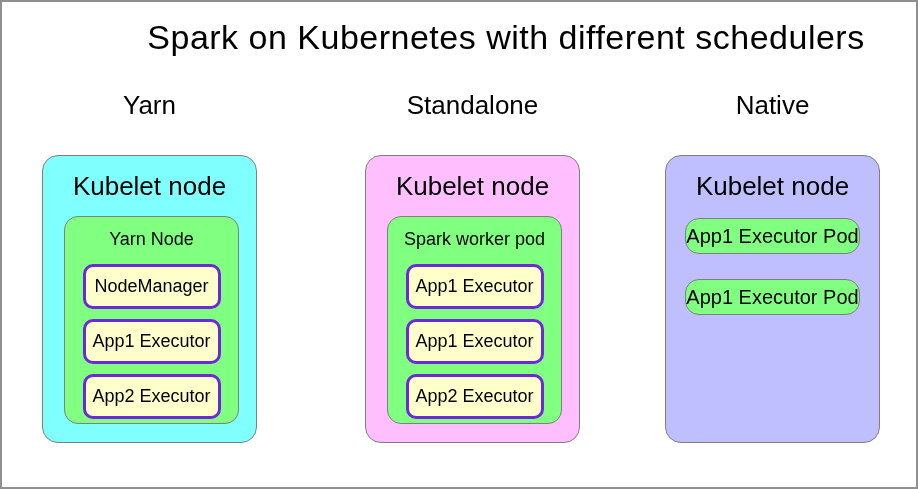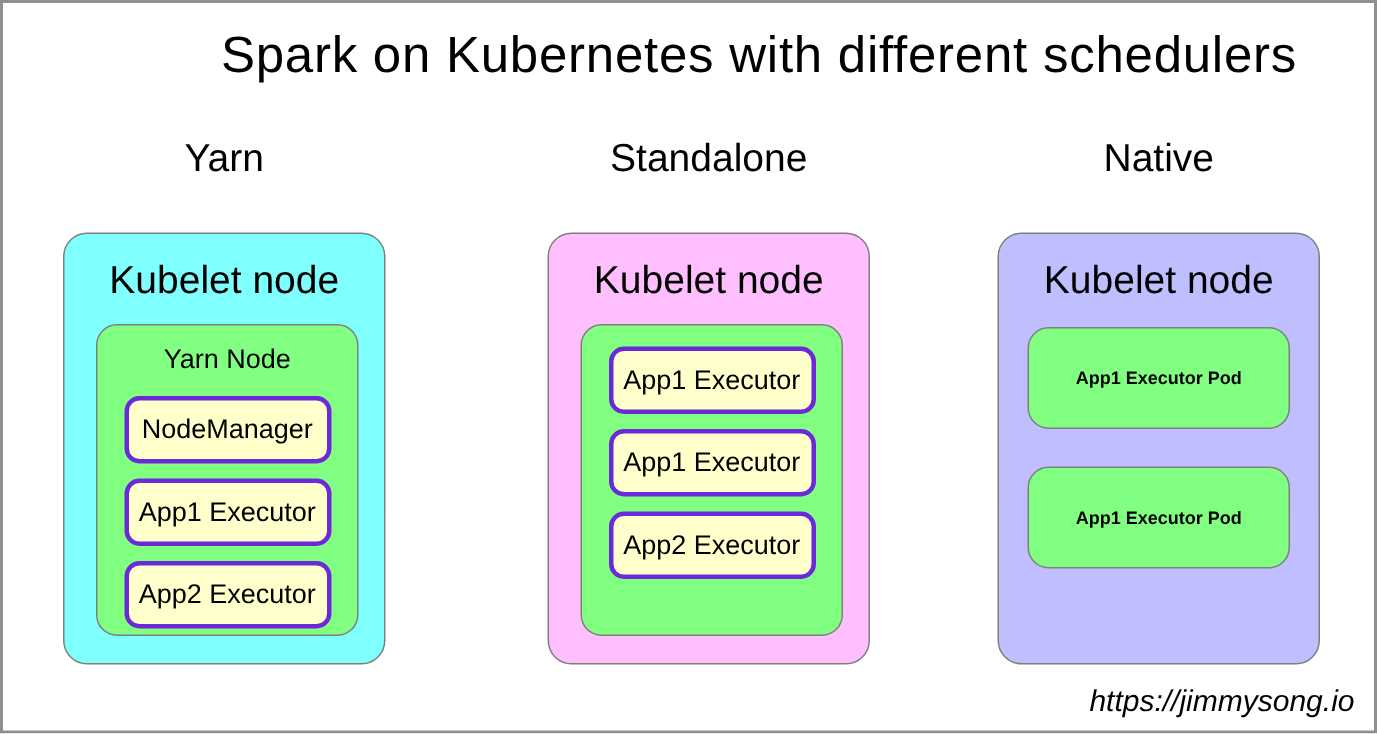--- a/index.html
+++ b/index.html
@@ -84,31 +84,30 @@
     display: flex;
     align-items: center;
     justify-content: center;
     font-size: 18px;
     flex: 0 0 auto;
   }
   .exec-box.first { margin-top: 14px; }
 
   .pod-box {
     width: 175px;
-    height: 68px;
+    height: 36px;
     box-sizing: border-box;
     margin: 25px auto 0 auto;
     background: var(--inner-green-bg, #80FF80);
     border: 1px solid var(--border, #7f7f7f);
     border-radius: 14px;
     display: flex;
     align-items: center;
     justify-content: center;
-    font-size: 12px;
-    font-weight: bold;
+    font-size: 20px;
   }
   .pod-box.first { margin-top: 16px; }
 
   .footer-url {
     position: absolute;
     right: 13px;
     bottom: 7px;
     font-size: 20px;
     font-style: italic;
   }
@@ -130,27 +129,27 @@
       <div class="inner-label">Yarn Node</div>
       <div class="exec-box first">NodeManager</div>
       <div class="exec-box">App1 Executor</div>
       <div class="exec-box">App2 Executor</div>
     </div>
   </div>
 
   <div class="node-box c2">
     <div class="node-label">Kubelet node</div>
     <div class="inner-box">
+      <div class="inner-label">Spark worker pod</div>
       <div class="exec-box first">App1 Executor</div>
       <div class="exec-box">App1 Executor</div>
       <div class="exec-box">App2 Executor</div>
     </div>
   </div>
 
   <div class="node-box c3">
     <div class="node-label">Kubelet node</div>
     <div class="pod-box first">App1 Executor Pod</div>
     <div class="pod-box">App1 Executor Pod</div>
   </div>
 
-  <div class="footer-url">https://jimmysong.io</div>
 
 </div>
 
 </body></html>

